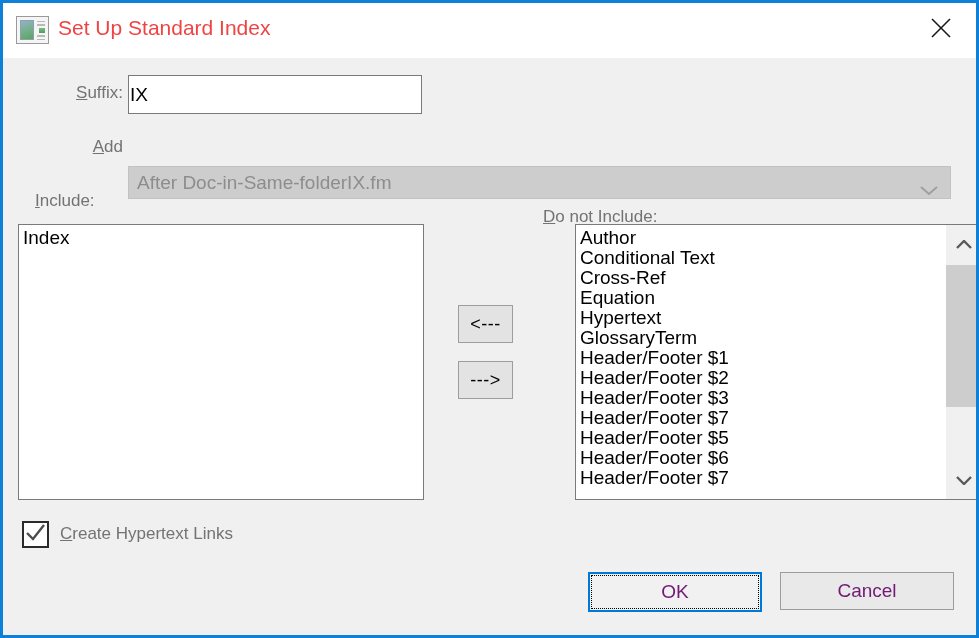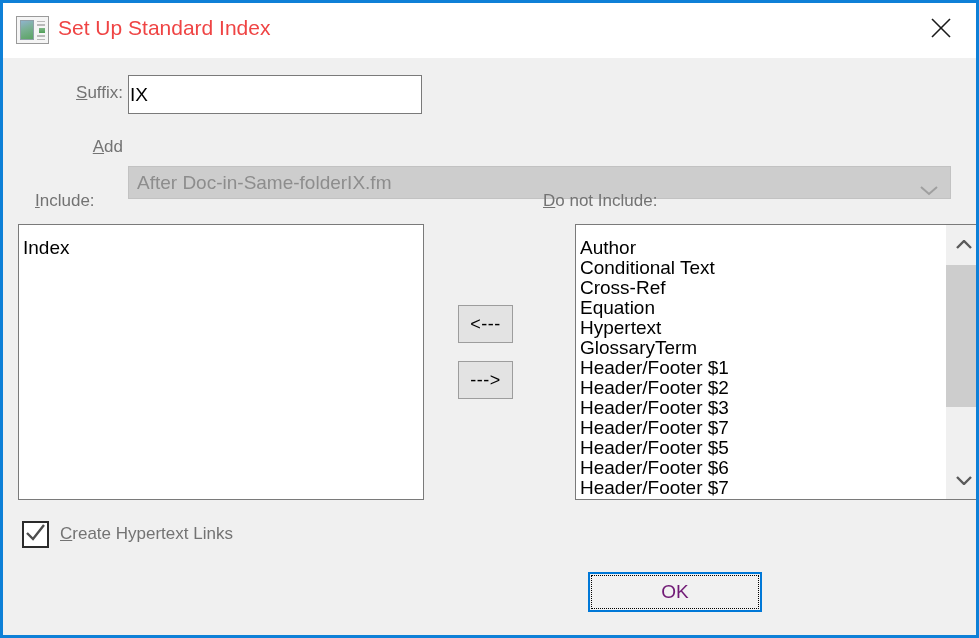--- a/index.html
+++ b/index.html
@@ -62,21 +62,21 @@
   }
   .combo .chev { position:absolute; right:12px; top:12px; }
 
   
   .listbox {
     position:absolute; top:221px; height:276px;
     background:#ffffff; border:1px solid #7a7a7a;
   }
   .listbox.left  { left:15px;  width:406px; }
   .listbox.right { left:572px; width:408px; }
-  .list-items { height:100%; overflow:hidden; padding-top:13px; }
+  .list-items { height:100%; overflow:hidden; padding-top:3px; }
   .listbox.right .list-items { margin-right:36px; }
   .list-item {
     height:20px; line-height:20px; font-size:19px; color:#000000;
     padding:0 4px; white-space:nowrap; cursor:default;
   }
 
   
   .scrollbar {
     position:absolute; right:0; top:0; bottom:0; width:36px;
     background:#f0f0f0;
@@ -168,21 +168,21 @@
     </span>
   </div>
 
   <div class="lbl" style="left:32px; top:188px;"><span class="mn">I</span><span>nclude:</span></div>
   <div class="listbox left">
     <div class="list-items">
         <div class="list-item">Index</div>
       </div>
   </div>
 
-  <div class="lbl" style="left:540px; top:188px;"><span class="mn">D</span><span>o not Include:</span></div>
+  <div class="lbl" style="left:540px; top:204px;"><span class="mn">D</span><span>o not Include:</span></div>
   <div class="listbox right">
     <div class="list-items">
         <div class="list-item">Author</div>
         <div class="list-item">Conditional Text</div>
         <div class="list-item">Cross-Ref</div>
         <div class="list-item">Equation</div>
         <div class="list-item">Hypertext</div>
         <div class="list-item">GlossaryTerm</div>
         <div class="list-item">Header/Footer $1</div>
         <div class="list-item">Header/Footer $2</div>
@@ -220,14 +220,17 @@
         <polyline points="3,12 9,18 20,4" fill="none" stroke="#4d4d4d" stroke-width="2.4"></polyline>
       </svg>
     </span>
   </div>
   <div class="lbl cb-label" style="position:absolute;"><span class="mn">C</span><span>reate Hypertext Links</span></div>
 
   <button class="btn ok">
     <span class="focus-dots"></span>
     <span>OK</span>
   </button>
+  <button class="btn cancel">
+    <span>Cancel</span>
+  </button>
 
 </div>
 
 </body></html>

